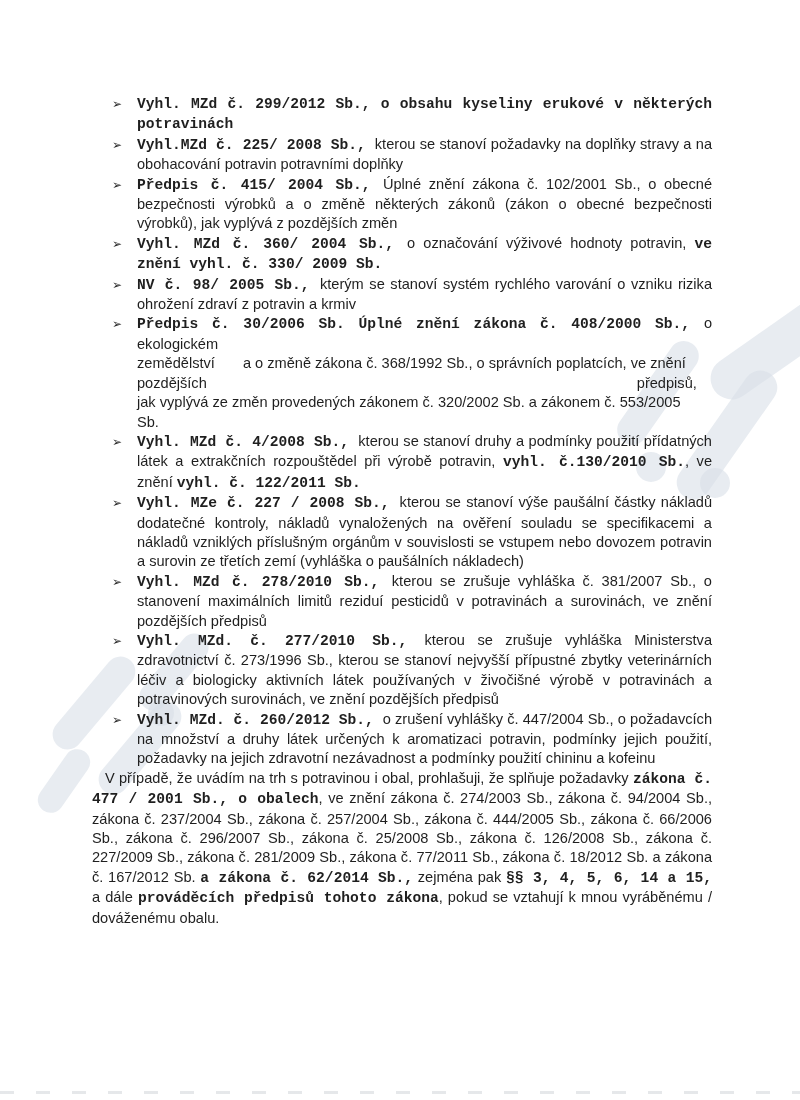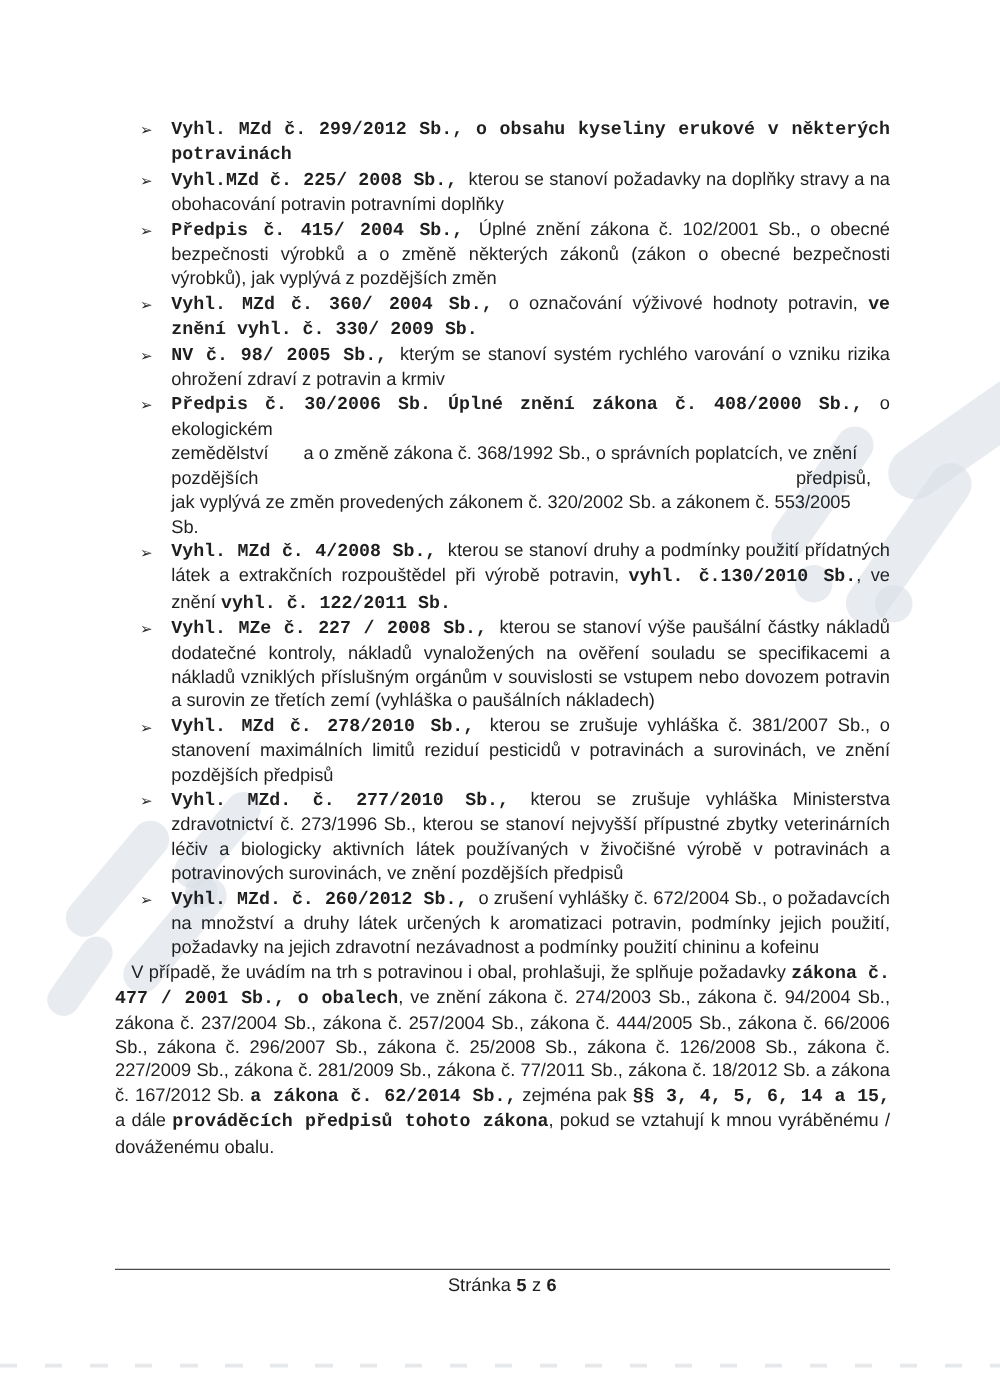--- a/index.html
+++ b/index.html
@@ -95,26 +95,22 @@
         <div class="bullet">
           <span class="marker">➢</span>
           <div class="btext"><b>Vyhl. MZd č. 278/2010 Sb., </b><span>kterou se zrušuje vyhláška č. 381/2007 Sb., o stanovení maximálních limitů reziduí pesticidů v potravinách a surovinách, ve znění pozdějších předpisů</span></div>
         </div>
         <div class="bullet">
           <span class="marker">➢</span>
           <div class="btext"><b>Vyhl. MZd. č. 277/2010 Sb., </b><span>kterou se zrušuje vyhláška Ministerstva zdravotnictví č. 273/1996 Sb., kterou se stanoví nejvyšší přípustné zbytky veterinárních léčiv a biologicky aktivních látek používaných v živočišné výrobě v potravinách a potravinových surovinách, ve znění pozdějších předpisů</span></div>
         </div>
         <div class="bullet">
           <span class="marker">➢</span>
-          <div class="btext"><b>Vyhl. MZd. č. 260/2012 Sb., </b><span>o zrušení vyhlášky č. 672/2004 Sb., o požadavcích na množství a druhy látek určených k aromatizaci potravin, podmínky jejich použití, požadavky na jejich zdravotní nezávadnost a podmínky použití chininu a kofeinu</span></div>
+          <div class="btext"><b>Vyhl. MZd. č. 260/2012 Sb., </b><span>o zrušení vyhlášky č. 447/2004 Sb., o požadavcích na množství a druhy látek určených k aromatizaci potravin, podmínky jejich použití, požadavky na jejich zdravotní nezávadnost a podmínky použití chininu a kofeinu</span></div>
         </div>
       </div>
     <div id="paragraph-list">
         <div class="para indent"><span>V případě, že uvádím na trh s potravinou i obal, prohlašuji, že splňuje požadavky </span><b>zákona č. 477 / 2001 Sb., o obalech</b><span>, ve znění zákona č. 274/2003 Sb., zákona č. 94/2004 Sb., zákona č. 237/2004 Sb., zákona č. 257/2004 Sb., zákona č. 444/2005 Sb., zákona č. 66/2006 Sb., zákona č. 296/2007 Sb., zákona č. 25/2008 Sb., zákona č. 126/2008 Sb., zákona č. 227/2009 Sb., zákona č. 281/2009 Sb., zákona č. 77/2011 Sb., zákona č. 18/2012 Sb. a zákona č. 167/2012 Sb. </span><b>a zákona č. 62/2014 Sb.,</b><span> zejména pak </span><b>§§ 3, 4, 5, 6, 14 a 15,</b><span> a dále </span><b>prováděcích předpisů tohoto zákona</b><span>, pokud se vztahují k mnou vyráběnému / dováženému obalu.</span></div>
       </div>
   </div>
 
-  <div class="footer">
-    <div class="footer-line"></div>
-    <div class="footer-text" id="footer-text"><span>Stránka </span><b>5</b><span> z </span><b>6</b></div>
-  </div>
 
 </div>
 
 </body></html>

